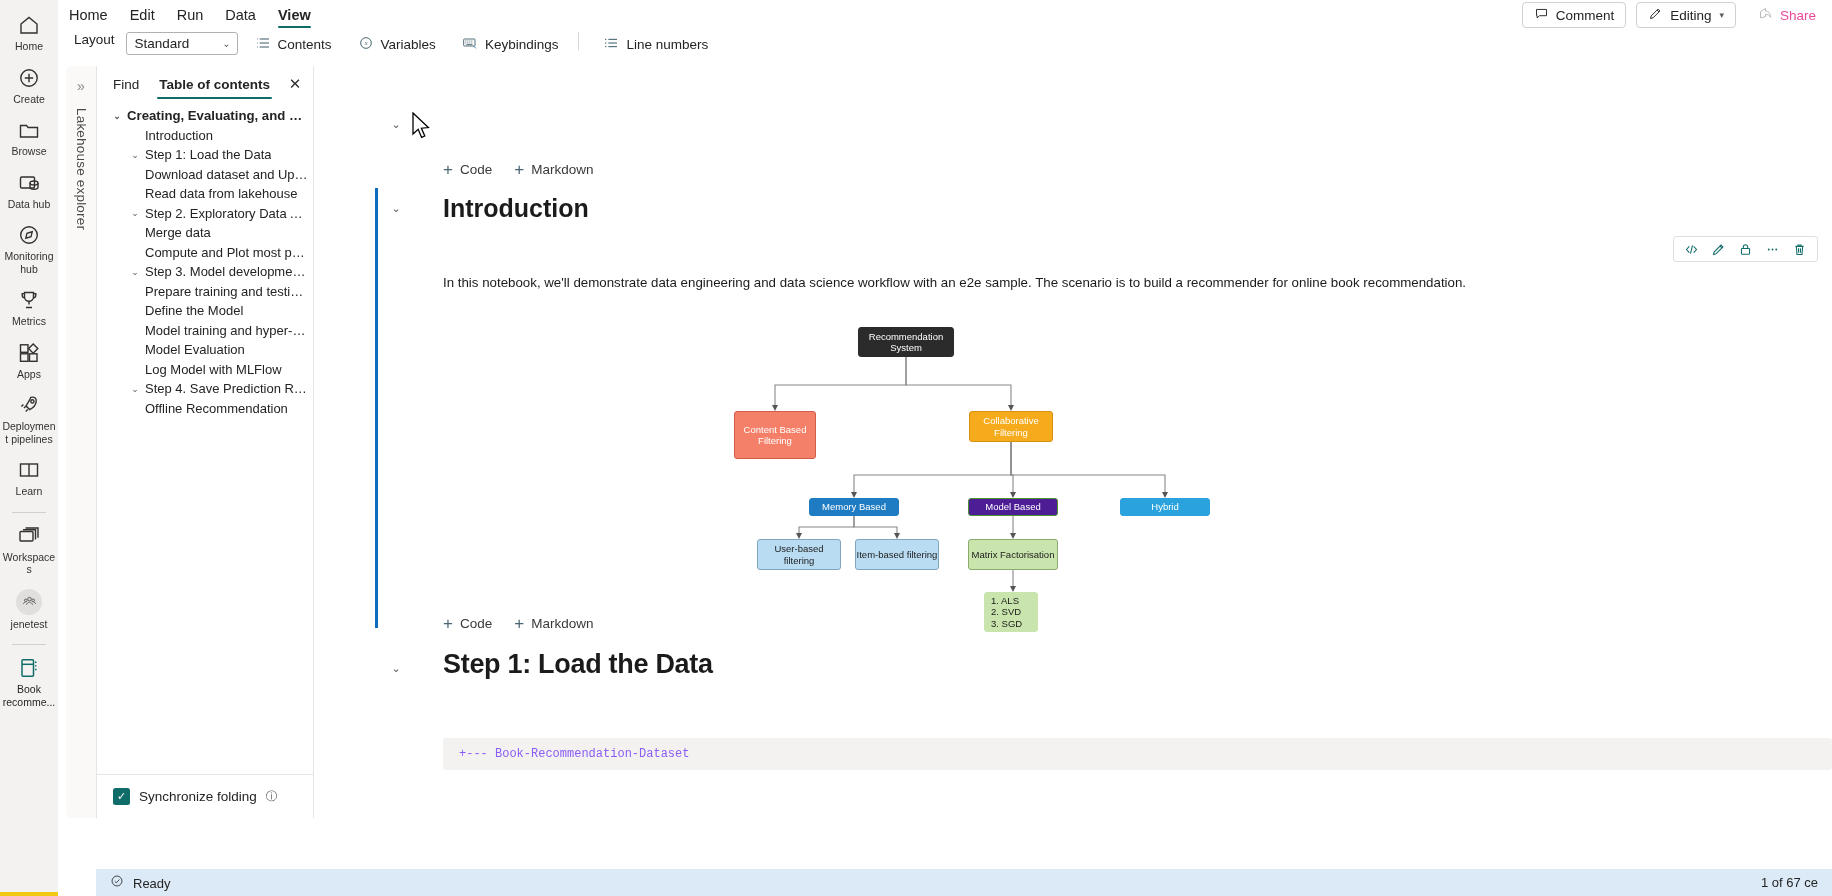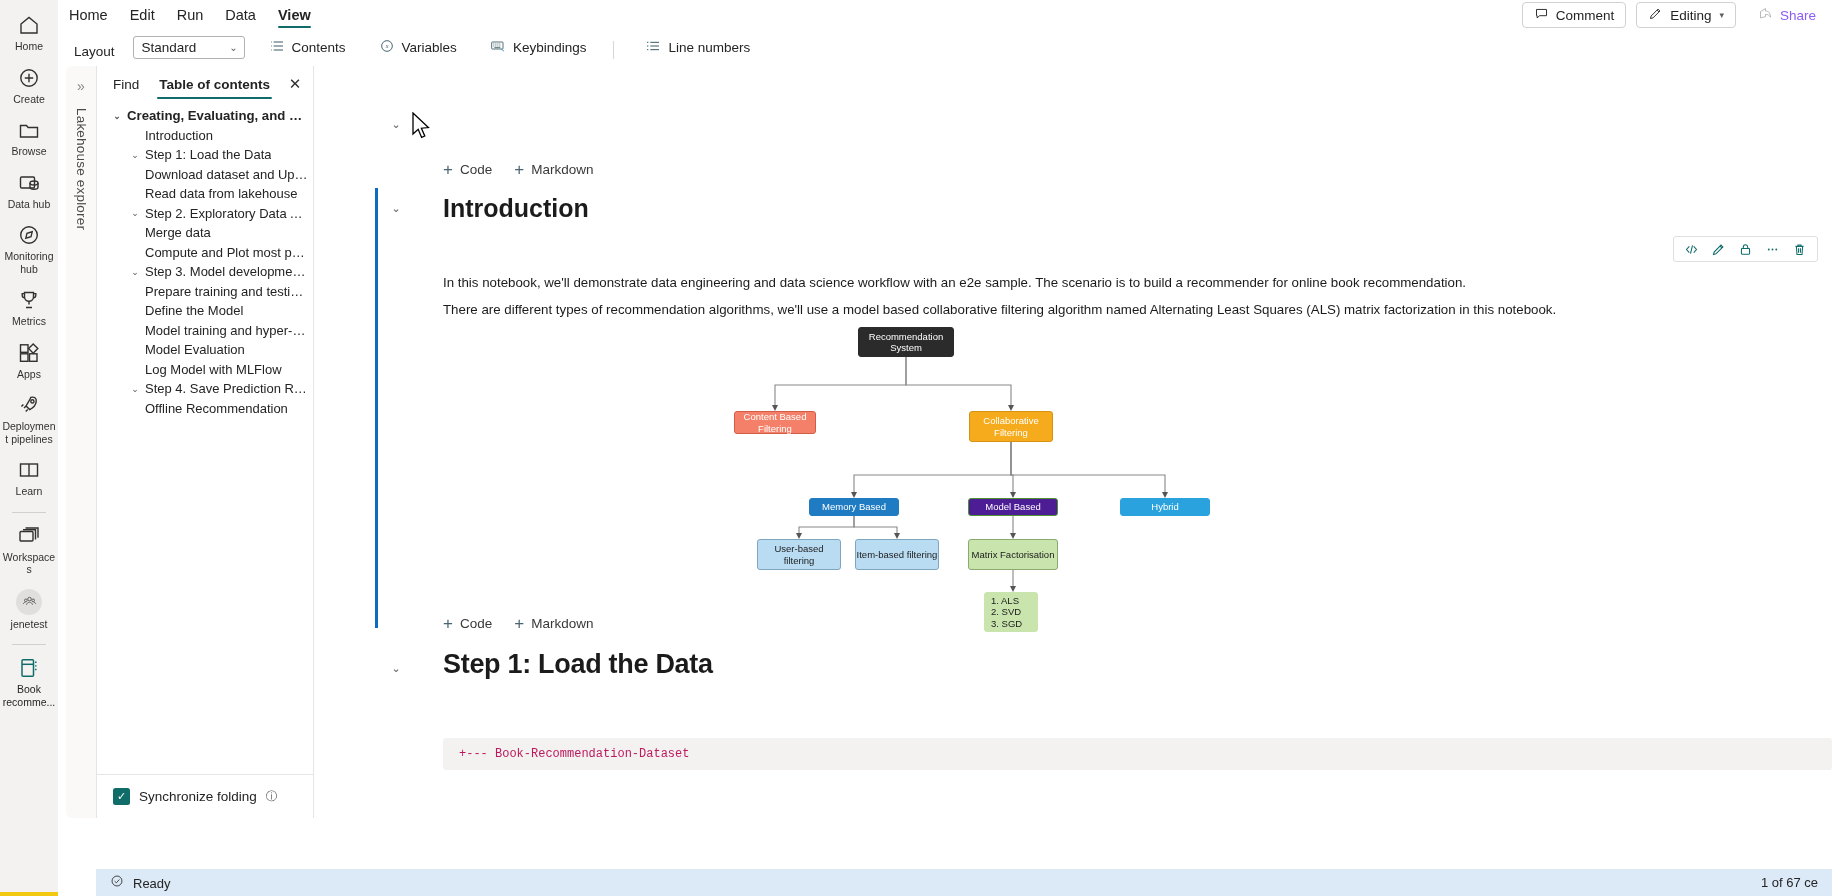--- a/index.html
+++ b/index.html
@@ -54,29 +54,29 @@
   .menu-item.active::after {
     content: ""; position: absolute; left: 11px; right: 11px; bottom: 1px;
     height: 2.5px; background: #0f6c69; border-radius: 2px;
   }
   .topright { position: absolute; right: 4px; top: 2px; display: flex; align-items: center; gap: 10px; }
   .tr-btn {
     display: flex; align-items: center; gap: 7px;
     height: 26px; padding: 0 11px; border: 1px solid #d1d1d1; border-radius: 4px;
     background: #fff; font-size: 13.5px; color: #242424; cursor: pointer; white-space: nowrap;
   }
-  .tr-btn.disabled { border-color: transparent; color: #8b5cf6; background: transparent; cursor: default; }
+  .tr-btn.disabled { border-color: transparent; color: #ec4899; background: transparent; cursor: default; }
   .tr-btn svg { width: 15px; height: 15px; }
   .chev { font-size: 9px; color: #605e5c; margin-left: 1px; }
 
   
   .cmdbar {
     position: absolute; left: 66px; top: 32px; right: 6px; height: 27px;
     background: #ffffff; border-radius: 5px;
-    display: flex; align-items: flex-end; padding: 0 8px; gap: 11px;
+    display: flex; align-items: flex-start; padding: 0 8px; gap: 4px;
   }
   .cmd-label { font-size: 13.5px; color: #242424; margin-right: 7px; }
   .cmd-select {
     width: 112px; height: 23px; border: 1px solid #b3b0ad; border-radius: 3px;
     background: #fff; display: flex; align-items: center; justify-content: space-between;
     padding: 0 6px 0 8px; font-size: 13.5px; color: #242424; cursor: pointer;
   }
   .cmd-select .chev { font-size: 10px; color: #605e5c; }
   .cmd-btn {
     display: flex; align-items: center; gap: 7px; height: 24px;
@@ -185,21 +185,21 @@
 
   
   .diagram { position: relative; width: 620px; height: 310px; }
   .node {
     position: absolute; display: flex; flex-direction: column;
     align-items: center; justify-content: center; text-align: center;
     font-size: 9.5px; line-height: 11.5px; border-radius: 3px;
   }
   .code-block {
     background: #f3f2f1; border-radius: 3px; padding: 9px 16px;
-    font-family: "Liberation Mono", monospace; font-size: 12px; color: #be185d;
+    font-family: "Liberation Mono", monospace; font-size: 12px; color: #8b5cf6;
   }
 
   
   .statusbar {
     position: absolute; left: 96px; bottom: 0; right: 0; height: 27px;
     background: #dce9f7; display: flex; align-items: center;
     padding: 0 14px 0 14px; font-size: 13px; color: #242424;
   }
   .status-left { display: flex; align-items: flex-end; gap: 9px; }
   .status-right { margin-left: auto; }
@@ -560,21 +560,20 @@
             </svg>
         </div>
         <div class="cellbtn">
           <svg viewBox="0 0 24 24" fill="none" stroke="currentColor" stroke-width="1.7">
               <path d="M5.5 7h13M9.5 7V4.8h5V7M7 7l1 13h8l1-13M10.5 10v7M13.5 10v7"></path>
             </svg>
         </div>
       </div>
 
       <div class="para" style="position:absolute; left:128px; top:85px; width:1250px;">In this notebook, we'll demonstrate data engineering and data science workflow with an e2e sample. The scenario is to build a recommender for online book recommendation.</div>
-      <div class="para" style="position:absolute; left:128px; top:112px; width:1290px;">There are different types of recommendation algorithms, we'll use a model based collaborative filtering algorithm named Alternating Least Squares (ALS) matrix factorization in this notebook.</div>
 
       <div class="diagram" id="diagram" style="position:absolute; left:403px; top:139px;">
         <svg width="620" height="310" viewBox="0 0 620 310" style="position:absolute;left:0;top:0;">
           <g fill="none" stroke="#888888" stroke-width="1.1">
             <path d="M188 30 V58 H57 V80"></path>
             <path d="M188 30 V58 H293 V80"></path>
             <path d="M293 115 V148 H136 V167"></path>
             <path d="M293 115 V148 H295 V167"></path>
             <path d="M293 115 V148 H447 V167"></path>
             <path d="M136 189 V200 H81 V208"></path>
@@ -590,21 +589,21 @@
             <polygon points="447,171 444,165 450,165"></polygon>
             <polygon points="81,212 78,206 84,206"></polygon>
             <polygon points="179,212 176,206 182,206"></polygon>
             <polygon points="295,212 292,206 298,206"></polygon>
             <polygon points="295,265 292,259 298,259"></polygon>
           </g>
         </svg>
       <div class="node" style="left: 140px; top: 0px; width: 96px; height: 30px; background: rgb(43, 43, 43); color: rgb(255, 255, 255); border: 1px solid rgb(43, 43, 43);">
             <span>Recommendation System</span>
           </div>
-          <div class="node" style="left: 16px; top: 84px; width: 82px; height: 23px; background: rgb(244, 128, 106); color: rgb(255, 255, 255); border: 1px solid rgb(211, 92, 71);">
+          <div class="node" style="left: 16px; top: 84px; width: 82px; height: 48px; background: rgb(244, 128, 106); color: rgb(255, 255, 255); border: 1px solid rgb(211, 92, 71);">
             <span>Content Based Filtering</span>
           </div>
           <div class="node" style="left: 251px; top: 84px; width: 84px; height: 31px; background: rgb(245, 171, 28); color: rgb(255, 255, 255); border: 1px solid rgb(214, 146, 19);">
             <span>Collaborative Filtering</span>
           </div>
           <div class="node" style="left: 91px; top: 171px; width: 90px; height: 18px; background: rgb(31, 124, 194); color: rgb(255, 255, 255); border: 1px solid rgb(31, 124, 194);">
             <span>Memory Based</span>
           </div>
           <div class="node" style="left: 250px; top: 171px; width: 90px; height: 18px; background: #4c1d95; color: rgb(255, 255, 255); border: 1px solid rgb(77, 146, 49);">
             <span>Model Based</span>

